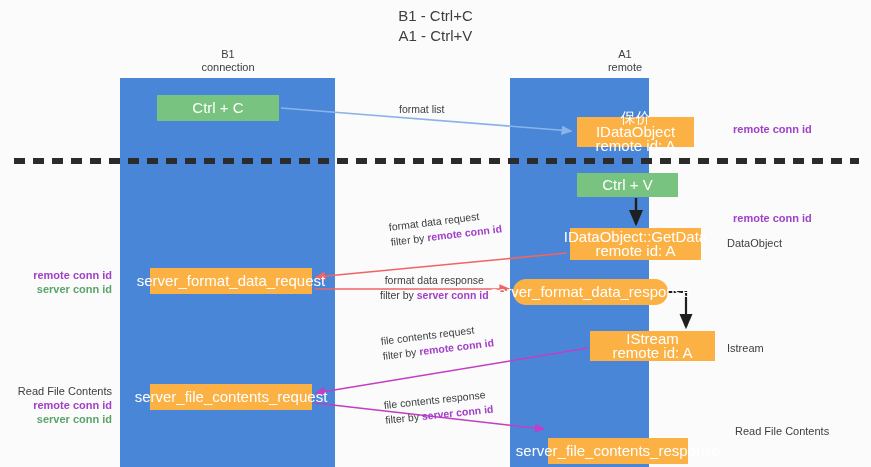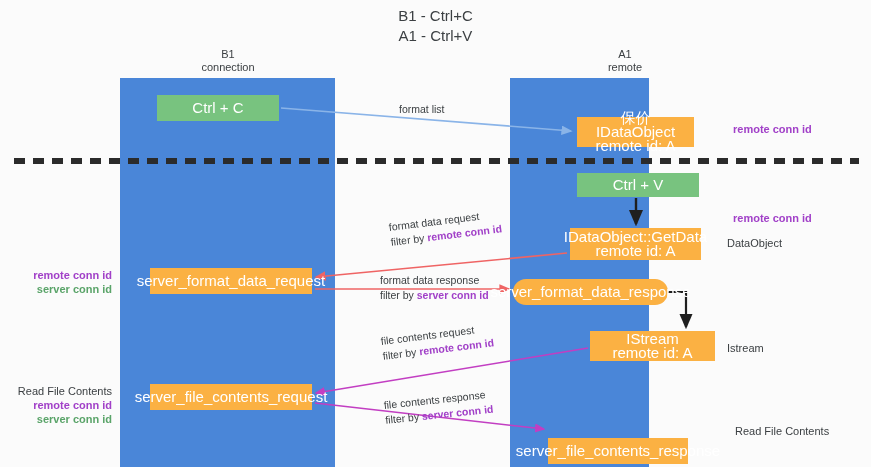--- a/index.html
+++ b/index.html
@@ -37,21 +37,21 @@
     position:absolute;display:flex;flex-direction:column;
     align-items:center;justify-content:center;
     color:#ffffff;font-size:15px;line-height:14px;text-align:center;
     box-sizing:border-box;padding:2px 4px;
   }
   .green{background:#78c37f;}
   .orange{background:#fbb143;}
 
   #box-ctrlc{left:157px;top:95px;width:122px;height:26px;}
   #box-idataobject{left:577px;top:117px;width:117px;height:30px;}
-  #box-ctrlv{left:577px;top:173px;width:122px;height:24px;}
+  #box-ctrlv{left:577px;top:173px;width:101px;height:24px;}
   #box-getdata{left:570px;top:228px;width:131px;height:32px;}
   #box-fmt-req{left:150px;top:268px;width:162px;height:26px;}
   #box-fmt-resp{left:513px;top:279px;width:155px;height:26px;border-radius:13px;}
   #box-istream{left:590px;top:331px;width:125px;height:30px;}
   #box-file-req{left:150px;top:384px;width:162px;height:26px;}
   #box-file-resp{left:548px;top:438px;width:140px;height:26px;}
 
   
   #divider{
     position:absolute;left:14px;top:158px;width:845px;height:6px;
@@ -72,21 +72,21 @@
   #note-r5{left:735px;top:424px;}
 
   #note-l1{left:0px;top:268px;width:112px;}
   #note-l2{left:0px;top:384px;width:112px;}
 
   
   .elabel{position:absolute;font-size:10.5px;line-height:15px;color:#3c4043;white-space:nowrap;}
   .elabel .ln{display:block;}
   #lab-format-list{left:399px;top:102px;}
   #lab-fmt-req{left:388px;top:220px;transform:rotate(-7deg);transform-origin:left top;}
-  #lab-fmt-resp{left:380px;top:273px;}
+  #lab-fmt-resp{left:380px;top:273px;text-align:center;}
   #lab-file-req{left:380px;top:334px;transform:rotate(-7deg);transform-origin:left top;}
   #lab-file-resp{left:383px;top:398px;transform:rotate(-6deg);transform-origin:left top;}
 
   #arrows{position:absolute;left:0;top:0;width:871px;height:467px;pointer-events:none;}
 </style>
 </head>
 <body>
 
 <div id="stage">
 

